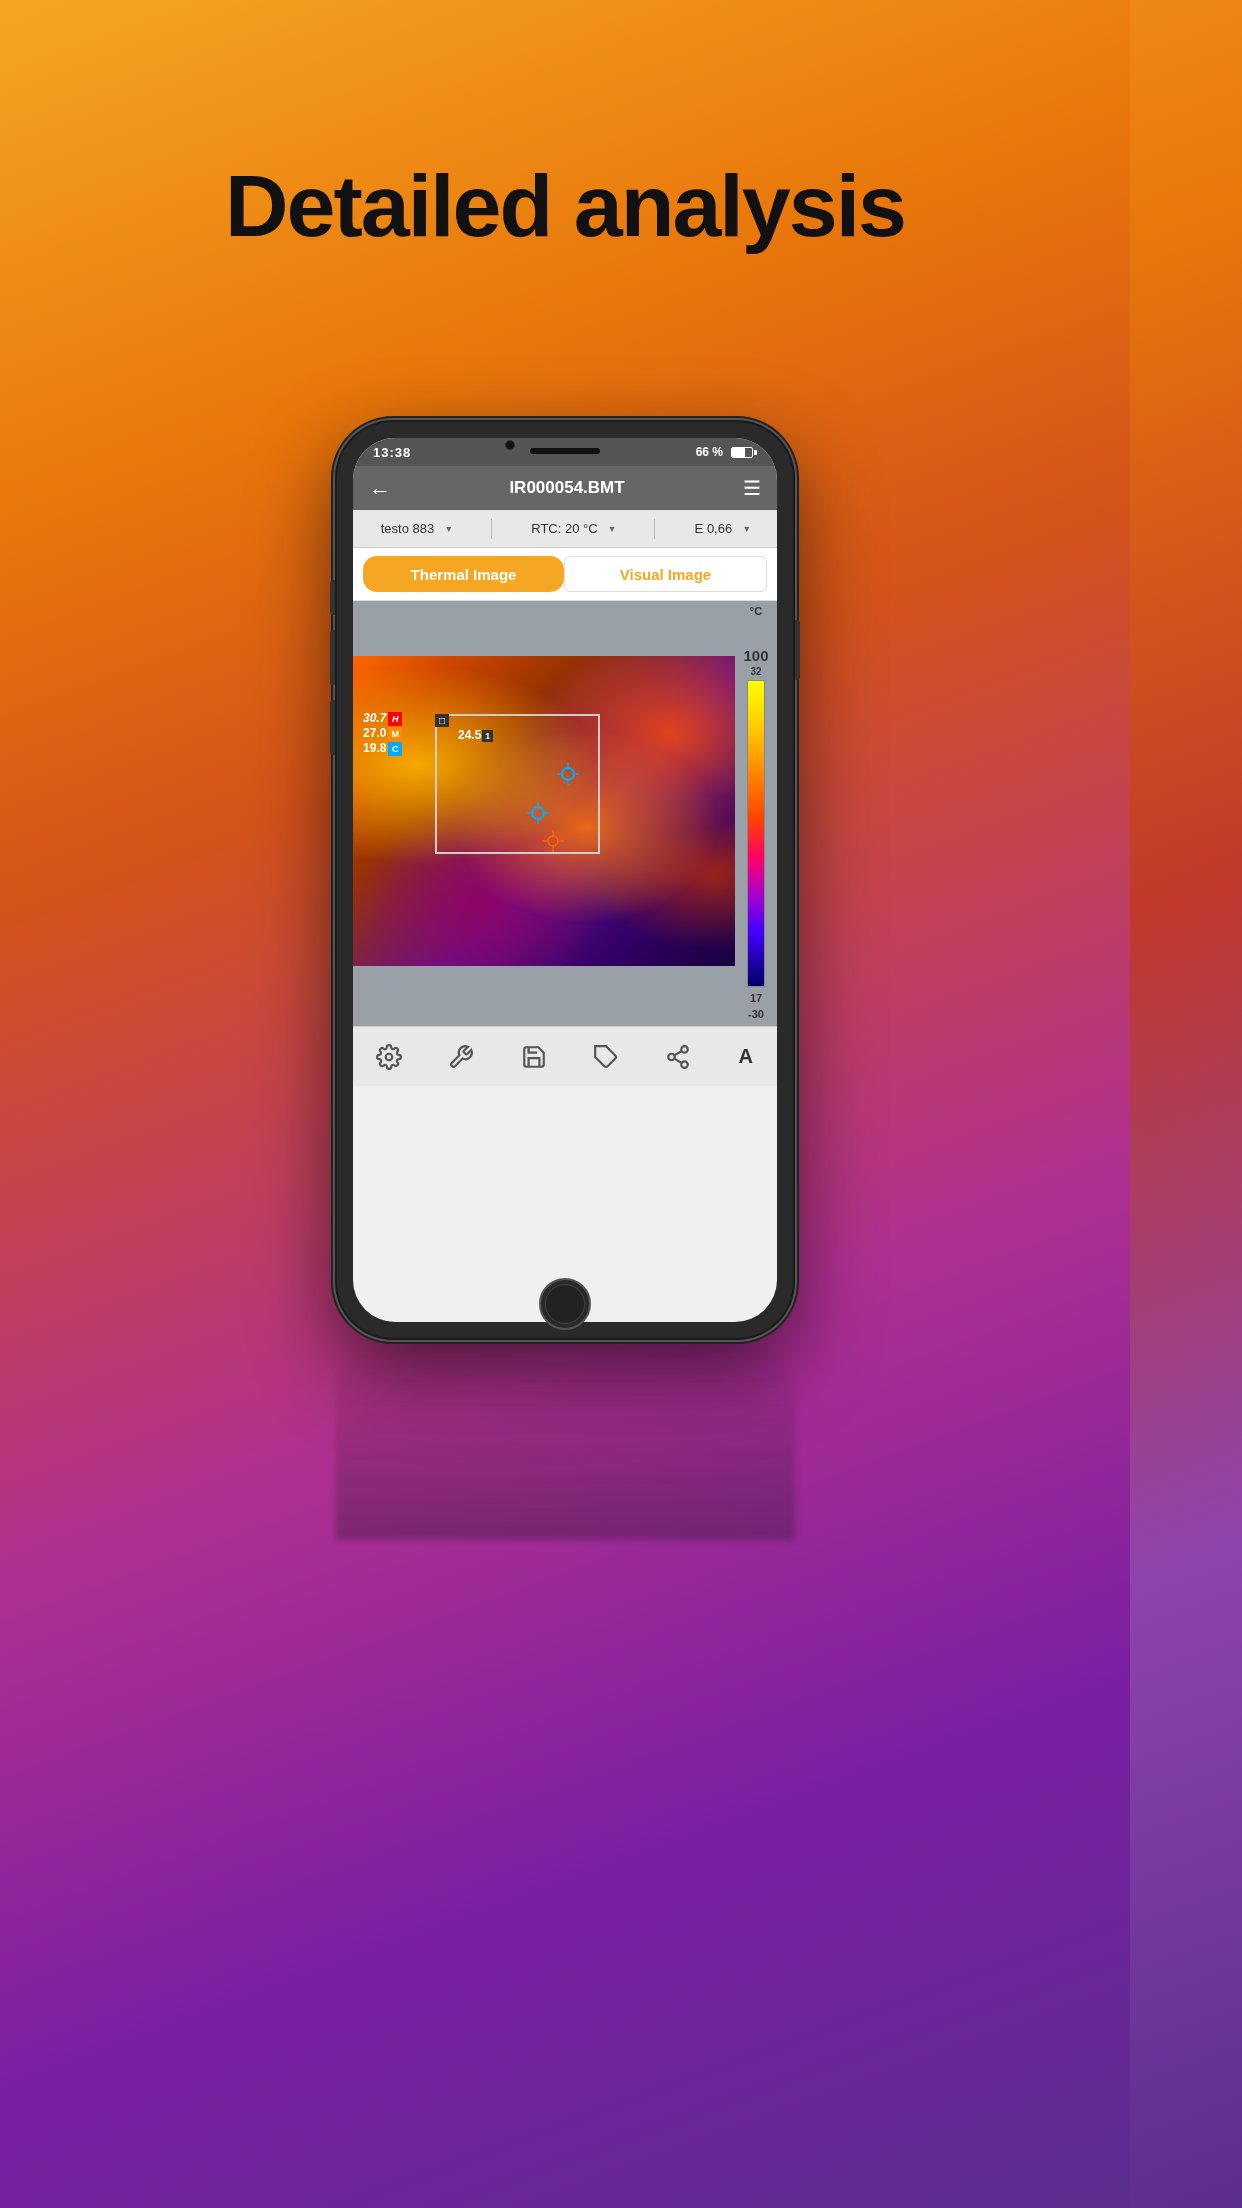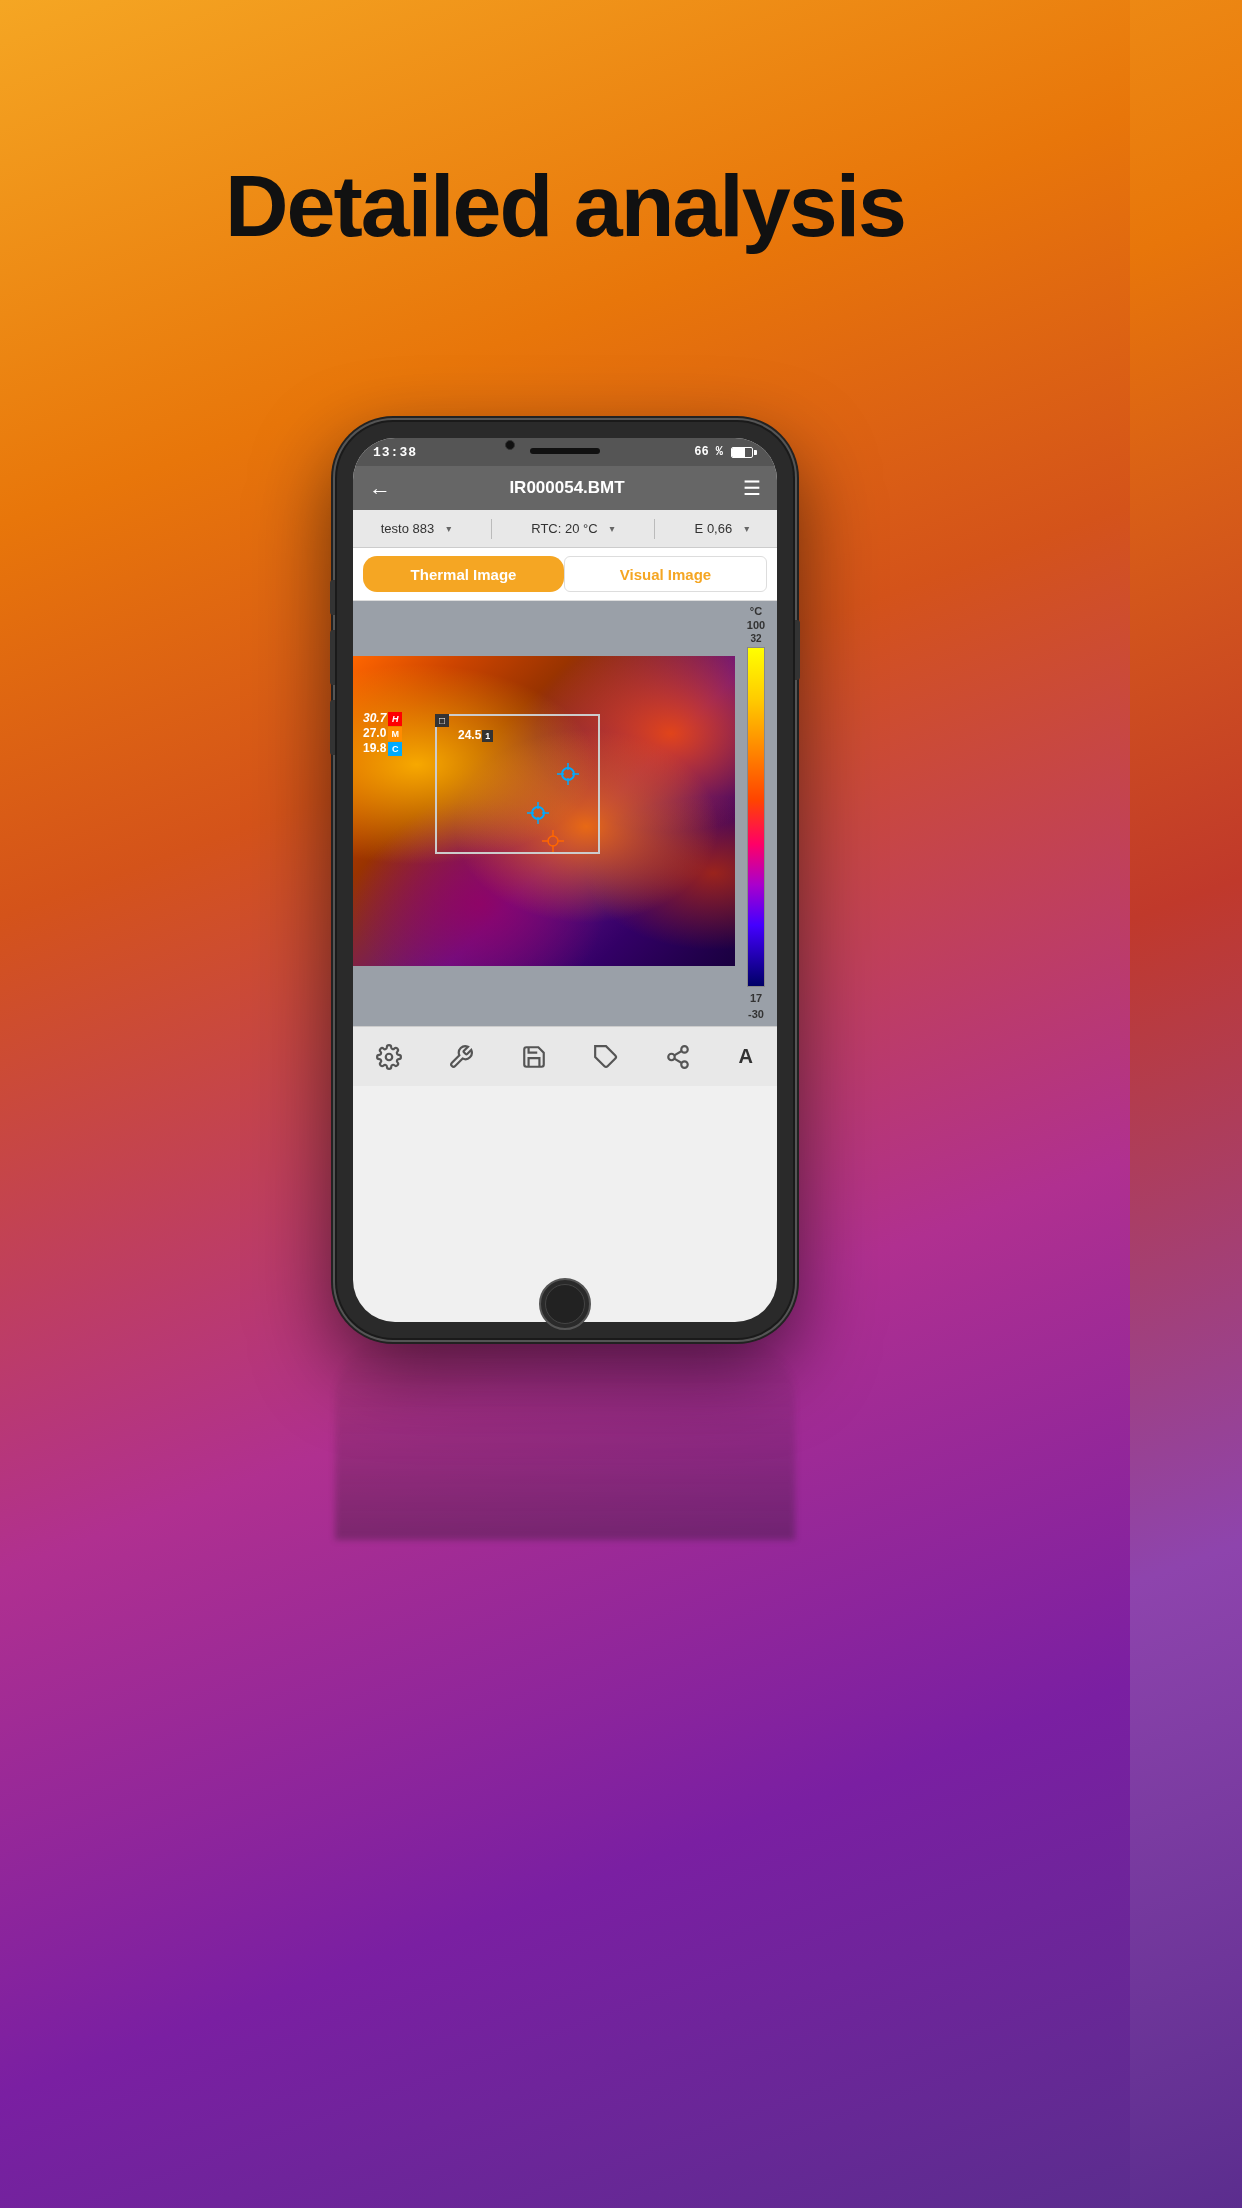--- a/index.html
+++ b/index.html
@@ -108,21 +108,20 @@
     .status-bar {
       background: #555;
       height: 28px;
       display: flex;
       align-items: center;
       justify-content: space-between;
       padding: 0 20px;
       color: white;
       font-size: 13px;
       font-weight: 600;
-      font-family: Liberation Mono, monospace;
     }
 
     .status-time { letter-spacing: 1px; }
 
     .status-right {
       display: flex;
       align-items: center;
       gap: 8px;
       font-size: 12px;
     }
@@ -272,22 +271,23 @@
       z-index: 10;
     }
 
     .scale-unit {
       font-size: 11px;
       font-weight: 700;
       margin-bottom: 2px;
     }
 
     .scale-value-top {
-      font-size: 11px;
+      font-size: 15px;
       margin-bottom: 2px;
+      margin-top: 28px;
     }
 
     .scale-gradient {
       flex: 1;
       width: 18px;
       margin: 3px 0;
       background: linear-gradient(to bottom,
         #ffff00 0%,
         #ffcc00 15%,
         #ff8800 30%,

